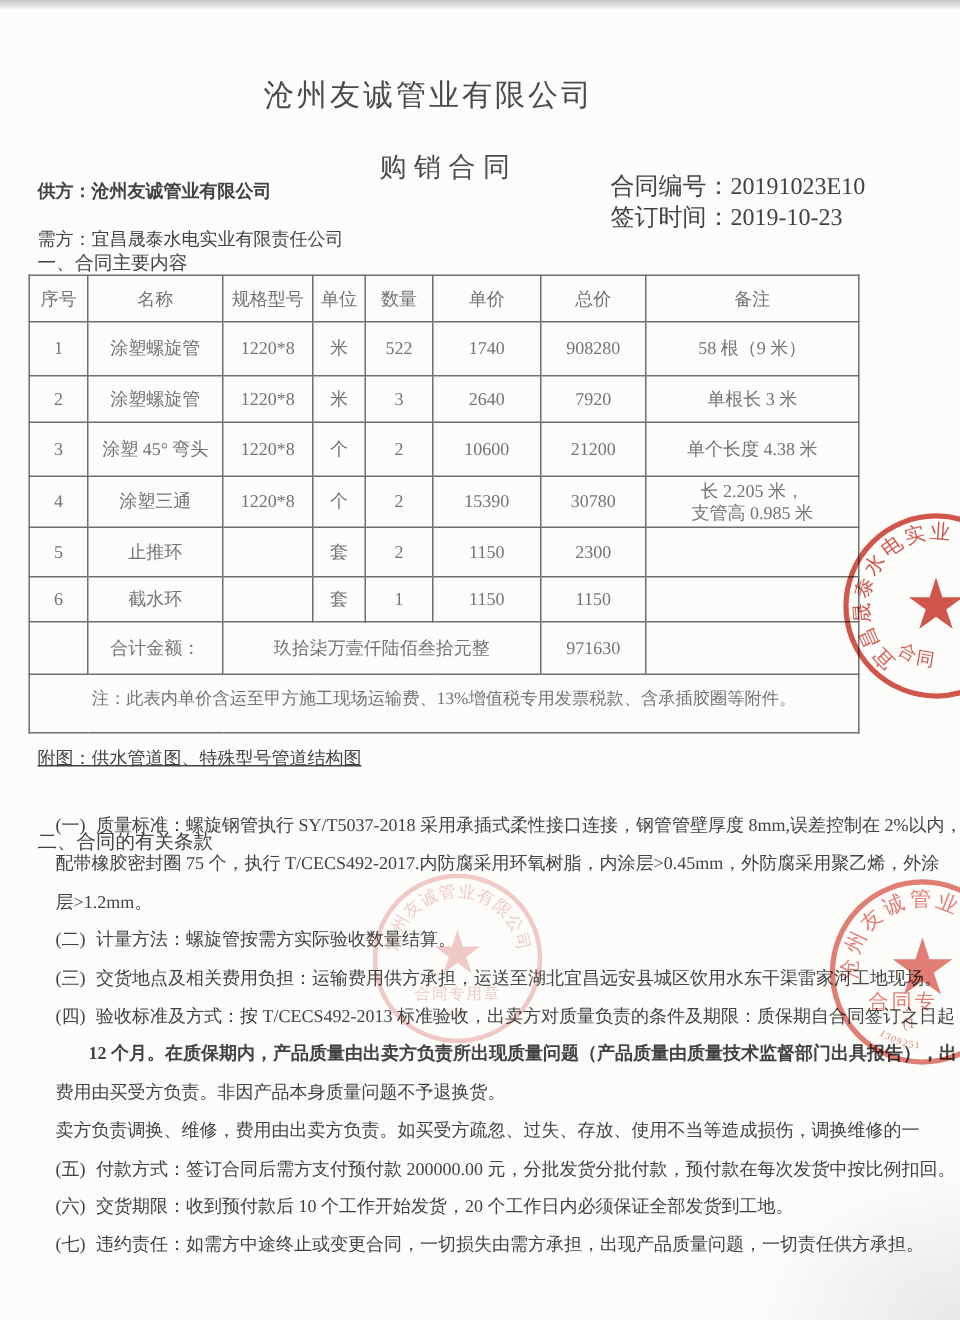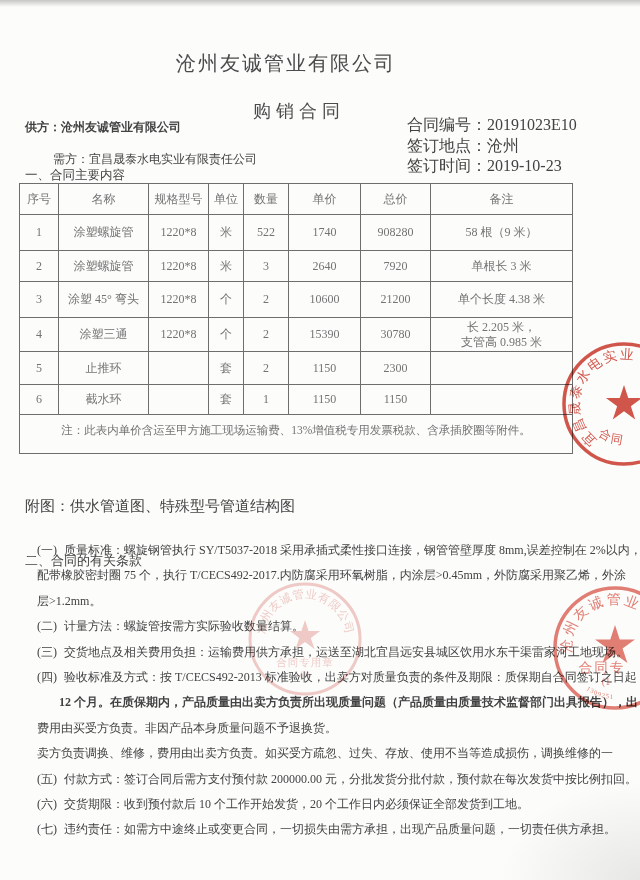--- a/index.html
+++ b/index.html
@@ -7,33 +7,33 @@
         font-family:"Liberation Serif","DejaVu Serif",serif;color:#424242;}
   .scan-top{position:absolute;top:0;left:0;right:0;height:7px;
         background:linear-gradient(180deg,#c6c6c6 0%,#ececea 70%,#fcfcfb 100%);}
   .corner-shade{position:absolute;right:0;bottom:0;width:140px;height:100px;
         background:radial-gradient(ellipse at 100% 100%, rgba(120,120,120,.16), rgba(120,120,120,0) 70%);}
   .title{position:absolute;top:50px;left:0;width:572px;margin:0;text-align:center;
         font-size:20px;letter-spacing:2px;font-weight:normal;color:#4b4b4b;}
   .subtitle{position:absolute;top:99px;left:0;width:598px;margin:0;text-align:center;
         font-size:18px;letter-spacing:5px;font-weight:normal;color:#4b4b4b;}
   .supplier{position:absolute;left:25px;top:119px;font-size:12px;font-weight:bold;}
-  .buyer{position:absolute;left:25px;top:151px;font-size:12px;margin-left:28px;}
+  .buyer{position:absolute;left:25px;top:151px;font-size:12px;}
   .meta{position:absolute;left:407px;top:115px;font-size:16px;line-height:20.5px;}
   .sec1-heading{position:absolute;left:25px;top:167px;font-size:12.5px;}
   table.items{position:absolute;left:19px;top:183px;width:553px;border-collapse:collapse;
         table-layout:fixed;font-size:12px;color:#737373;}
   table.items td,table.items th{border:1px solid #6e6e6e;text-align:center;font-weight:normal;
         padding:0;vertical-align:middle;overflow:hidden;}
   .remark{white-space:pre-line;line-height:15px;}
   .note-cell{text-align:left;vertical-align:top !important;padding:8px 4px 0 4px !important;
         font-size:11.5px;margin-left:39px;}
   .h31{height:31px}.h36{height:36px}.h34{height:34px}.h33{height:33px}
   .h30{height:30px}.h35{height:35px}.h39{height:39px}
-  .attachment{position:absolute;left:25px;top:497px;font-size:15px;}
+  .attachment{position:absolute;left:25px;top:497px;font-size:12px;text-decoration:underline;}
   .sec2-heading{position:absolute;left:25px;top:552px;font-size:13px;}
   .clauses{position:absolute;left:37px;top:538px;font-size:12px;line-height:25.4px;white-space:nowrap;}
   .clause-line .marker{margin-right:7px;}
   .indent1{margin-left:22px;font-weight:bold;}
   .stamp{position:absolute;mix-blend-mode:multiply;}
   #stampBuyer{left:549px;top:329px;opacity:.9;}
   #stampSellerMain{left:540px;top:573px;opacity:.82;}
   #stampSellerFaint{left:240px;top:574px;opacity:.4;}
   .stamp text{font-family:"Liberation Serif","DejaVu Serif",serif;}
 </style>
@@ -45,21 +45,20 @@
   <div class="corner-shade"></div>
 
   <h1 class="title">沧州友诚管业有限公司</h1>
   <h2 class="subtitle">购销合同</h2>
 
   <div class="supplier">供方：沧州友诚管业有限公司</div>
   <div class="buyer">需方：宜昌晟泰水电实业有限责任公司</div>
 
   <div class="meta">
     <div>合同编号：20191023E10</div>
-    <div>签订地点：沧州</div>
     <div>签订时间：2019-10-23</div>
   </div>
 
   <div class="sec1-heading">一、合同主要内容</div>
 
   <table class="items">
     <colgroup>
       <col style="width:39px">
         <col style="width:90px">
         <col style="width:60px">
@@ -134,20 +133,27 @@
     <tr class="h30">
       <td>6</td>
       <td>截水环</td>
       <td></td>
       <td>套</td>
       <td>1</td>
       <td>1150</td>
       <td>1150</td>
       <td class="remark"></td>
     </tr>
+    <tr class="h35">
+      <td></td>
+      <td>合计金额：</td>
+      <td colspan="4">玖拾柒万壹仟陆佰叁拾元整</td>
+      <td>971630</td>
+      <td></td>
+    </tr>
     <tr class="h39">
       <td colspan="8" class="note-cell">注：此表内单价含运至甲方施工现场运输费、13%增值税专用发票税款、含承插胶圈等附件。</td>
     </tr>
   </tbody>
     </table>
 
   <div class="attachment">附图：供水管道图、特殊型号管道结构图</div>
   <div class="sec2-heading">二、合同的有关条款</div>
 
   <div class="clauses">

